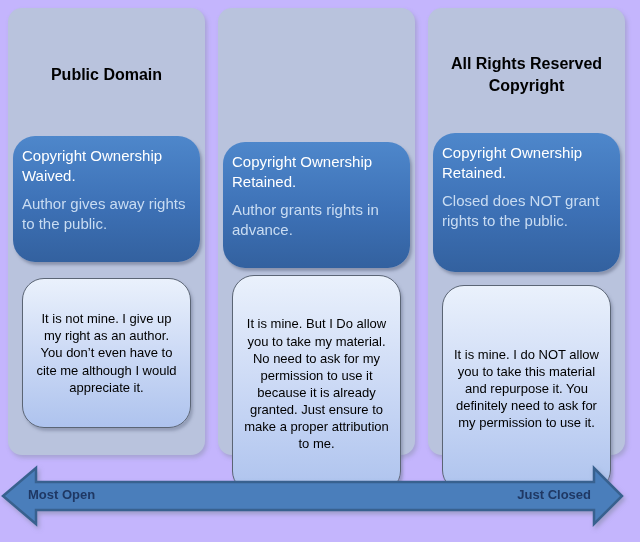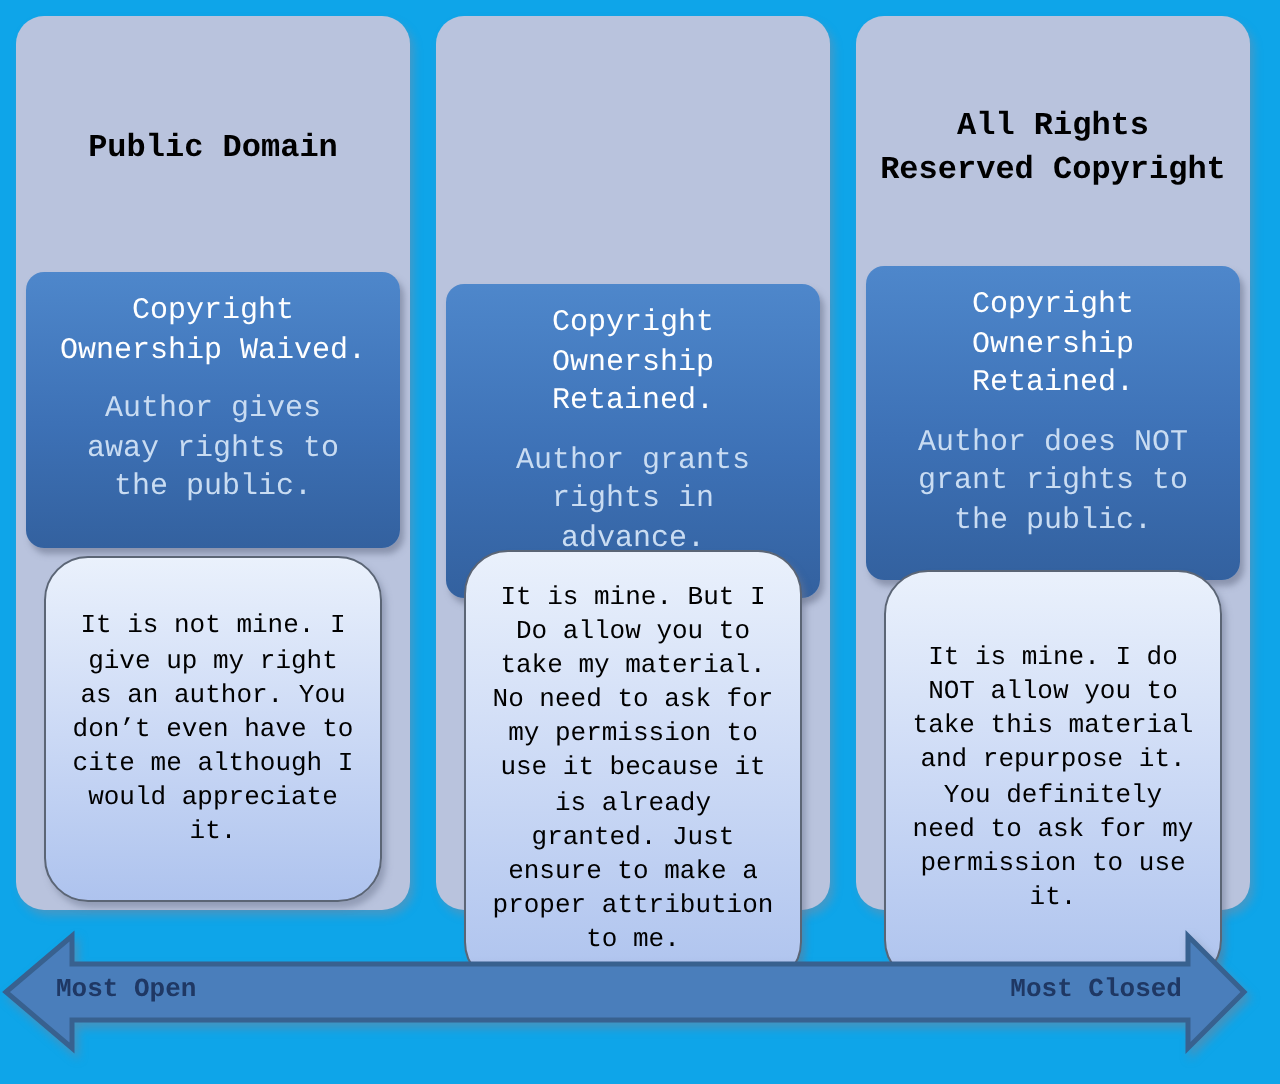--- a/index.html
+++ b/index.html
@@ -1,58 +1,58 @@
 <!DOCTYPE html>
 <html><head>
 <meta charset="utf-8">
 <style>
   html,body{margin:0;padding:0;background:#ffffff;}
   .stage{
-    position:relative;width:640px;height:542px;background:#0ea5e9;
-    font-family:Liberation Mono, monospace;overflow:hidden;
+    position:relative;width:640px;height:542px;background:#c4b5fd;
+    font-family:Liberation Sans, sans-serif;overflow:hidden;
   }
   
   .column{
     position:absolute;top:8px;width:197px;height:447px;
     background:#b9c3dd;border-radius:14px;
     box-shadow:2px 3px 4px rgba(130,140,160,.45);
   }
   #col1{left:8px}
   #col2{left:218px}
   #col3{left:428px}
   .col-title{
     position:absolute;top:0;left:8px;right:8px;height:134px;
     display:flex;align-items:center;justify-content:center;
     text-align:center;font-size:16px;font-weight:bold;color:#000;
     line-height:1.35;
   }
   
   .own-box{
-    position:absolute;left:5px;right:5px;border-radius:9px;
+    position:absolute;left:5px;right:5px;border-radius:22px;
     background:linear-gradient(180deg,#4e87cb 0%,#3d71b6 55%,#33619f 100%);
     padding:10px 9px;box-sizing:border-box;
     box-shadow:2px 3px 3px rgba(100,110,135,.55);
-    font-size:15px;line-height:1.3;text-align:center;
+    font-size:15px;line-height:1.3;
   }
   #col1 .own-box{top:128px;min-height:126px}
   #col2 .own-box{top:134px;min-height:126px}
   #col3 .own-box{top:125px;min-height:139px}
   .own-main{color:#ffffff;margin:0 0 9px 0;}
-  .own-sub{color:#c9dcf2;margin:10px;}
+  .own-sub{color:#c9dcf2;margin:0;}
   
   .callout{
     position:absolute;left:14px;right:14px;
     border:1px solid #5b6575;border-radius:22px;
     background:linear-gradient(180deg,#eaf1fc 0%,#cfdcf6 45%,#aec3ee 100%);
     box-shadow:2px 3px 3px rgba(110,120,145,.5);
     display:flex;align-items:center;justify-content:center;
     text-align:center;padding:8px 11px;box-sizing:border-box;
     font-size:13px;color:#000;line-height:1.32;
   }
-  #col1 .callout{top:270px;height:173px}
+  #col1 .callout{top:270px;height:150px}
   #col2 .callout{top:267px;height:218px}
   #col3 .callout{top:277px;height:207px}
   
   .axis{position:absolute;left:0;top:462px;width:640px;height:80px;}
   .axis svg{position:absolute;left:0;top:0;filter:drop-shadow(2px 3px 2px rgba(120,130,150,.5));}
   .axis-label{
     position:absolute;top:487px;font-size:13px;font-weight:bold;
     color:#1f3864;white-space:nowrap;
   }
   #label-open{left:28px}
@@ -81,28 +81,28 @@
     </div>
     <div class="callout">
       <span>It is mine. But I Do allow you to take my material. No need to ask for my permission to use it because it is already granted. Just ensure to make a proper attribution to me.</span>
     </div>
   </div>
 
   <div class="column" id="col3">
     <div class="col-title">All Rights Reserved Copyright</div>
     <div class="own-box">
       <p class="own-main">Copyright Ownership Retained.</p>
-      <p class="own-sub">Author does NOT grant rights to the public.</p>
+      <p class="own-sub">Closed does NOT grant rights to the public.</p>
     </div>
     <div class="callout">
       <span>It is mine. I do NOT allow you to take this material and repurpose it. You definitely need to ask for my permission to use it.</span>
     </div>
   </div>
 
   <div class="axis">
     <svg width="640" height="80" viewBox="0 0 640 80" aria-hidden="true">
       <polygon points="3,34 36,6 36,20 594,20 594,6 622,34 594,62 594,48 36,48 36,62" fill="#4a7ebb" stroke="#38618f" stroke-width="2.5" stroke-linejoin="miter"></polygon>
     </svg>
   </div>
   <span class="axis-label" id="label-open">Most Open</span>
-  <span class="axis-label" id="label-closed">Most Closed</span>
+  <span class="axis-label" id="label-closed">Just Closed</span>
 
 </div>
 
 </body></html>

